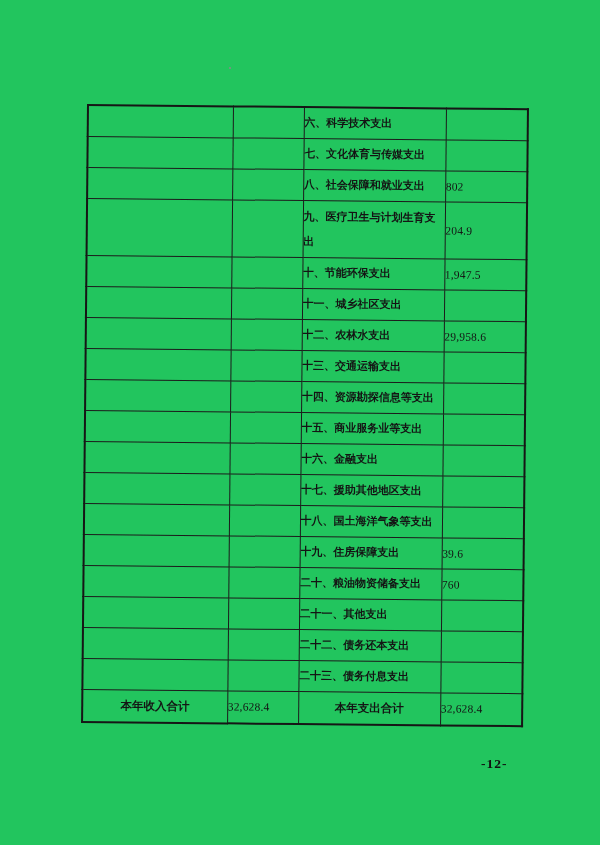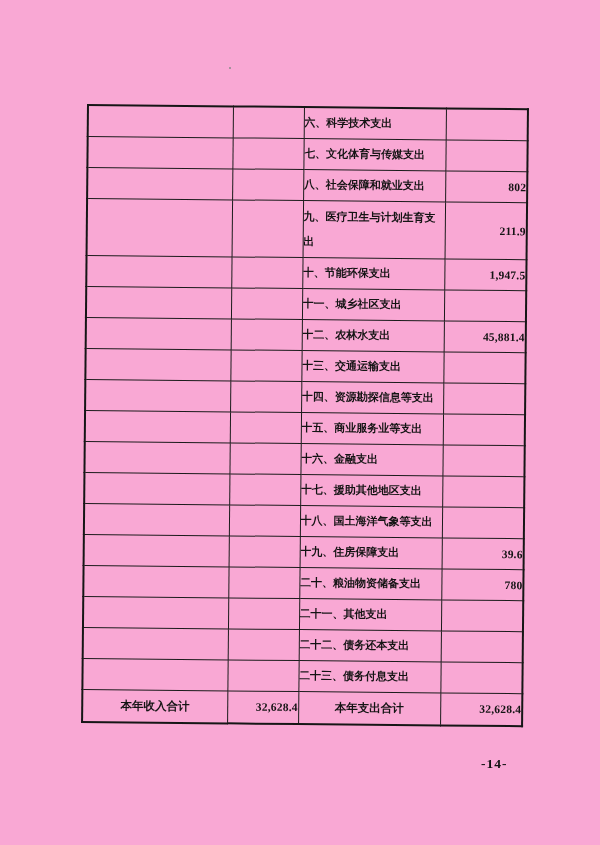--- a/index.html
+++ b/index.html
@@ -11,21 +11,21 @@
     height: 845px;
     position: relative;
     background: #ffffff;
     overflow: hidden;
     font-family: "Liberation Serif", serif;
     color: #141414;
   }
   .scan-page {
     position: absolute;
     inset: 0;
-    background: #f9a8d4;
+    background: #22c55e;
   }
   .speck {
     position: absolute;
     left: 229px;
     top: 67px;
     width: 2px;
     height: 2px;
     background: #8a8a8a;
     border-radius: 50%;
   }
@@ -56,22 +56,21 @@
     padding-right: 1px;
     word-break: break-all;
     line-height: 1.6;
     letter-spacing: 0px;
   }
   tr.r-tall td.c-label {
     line-height: 25px;
   }
   td.c-value {
     font-size: 11.5px;
-    font-weight: 700;
-    text-align: right;
+    font-weight: 400;
     padding-right: 5px;
     letter-spacing: 0.2px;
     font-family: "Liberation Serif", serif;
   }
   td.c-total-label {
     font-size: 11.5px;
     font-weight: 700;
     text-align: center;
   }
   .page-number {
@@ -114,39 +113,39 @@
       <tr class="r">
         <td class="c-blank"></td>
         <td class="c-blank"></td>
         <td class="c-label">八、社会保障和就业支出</td>
         <td class="c-value">802</td>
       </tr>
       <tr class="r-tall">
         <td class="c-blank"></td>
         <td class="c-blank"></td>
         <td class="c-label">九、医疗卫生与计划生育支出</td>
-        <td class="c-value">211.9</td>
+        <td class="c-value">204.9</td>
       </tr>
       <tr class="r">
         <td class="c-blank"></td>
         <td class="c-blank"></td>
         <td class="c-label">十、节能环保支出</td>
         <td class="c-value">1,947.5</td>
       </tr>
       <tr class="r">
         <td class="c-blank"></td>
         <td class="c-blank"></td>
         <td class="c-label">十一、城乡社区支出</td>
         <td class="c-value"></td>
       </tr>
       <tr class="r">
         <td class="c-blank"></td>
         <td class="c-blank"></td>
         <td class="c-label">十二、农林水支出</td>
-        <td class="c-value">45,881.4</td>
+        <td class="c-value">29,958.6</td>
       </tr>
       <tr class="r">
         <td class="c-blank"></td>
         <td class="c-blank"></td>
         <td class="c-label">十三、交通运输支出</td>
         <td class="c-value"></td>
       </tr>
       <tr class="r">
         <td class="c-blank"></td>
         <td class="c-blank"></td>
@@ -180,21 +179,21 @@
       <tr class="r">
         <td class="c-blank"></td>
         <td class="c-blank"></td>
         <td class="c-label">十九、住房保障支出</td>
         <td class="c-value">39.6</td>
       </tr>
       <tr class="r">
         <td class="c-blank"></td>
         <td class="c-blank"></td>
         <td class="c-label">二十、粮油物资储备支出</td>
-        <td class="c-value">780</td>
+        <td class="c-value">760</td>
       </tr>
       <tr class="r">
         <td class="c-blank"></td>
         <td class="c-blank"></td>
         <td class="c-label">二十一、其他支出</td>
         <td class="c-value"></td>
       </tr>
       <tr class="r">
         <td class="c-blank"></td>
         <td class="c-blank"></td>
@@ -209,14 +208,14 @@
       </tr>
       <tr class="r-total">
         <td class="c-total-label">本年收入合计</td>
         <td class="c-value">32,628.4</td>
         <td class="c-total-label">本年支出合计</td>
         <td class="c-value">32,628.4</td>
       </tr>
     </tbody>
   </table>
 
-  <div class="page-number">-14-</div>
+  <div class="page-number">-12-</div>
 </div>
 
 </body></html>

